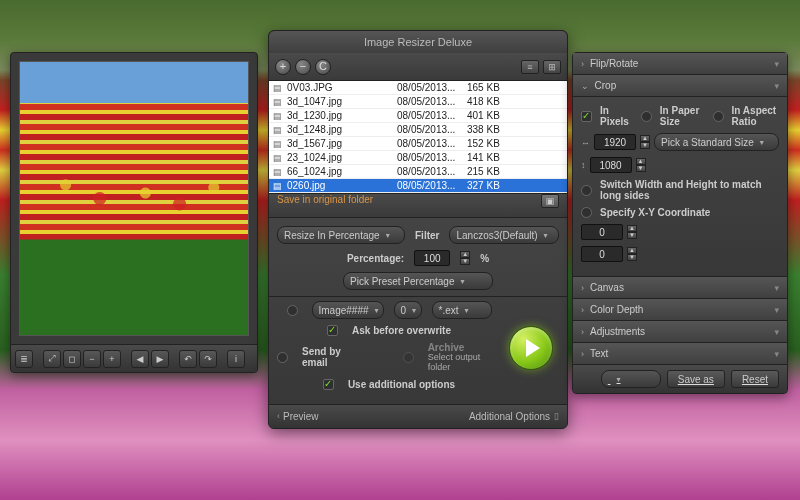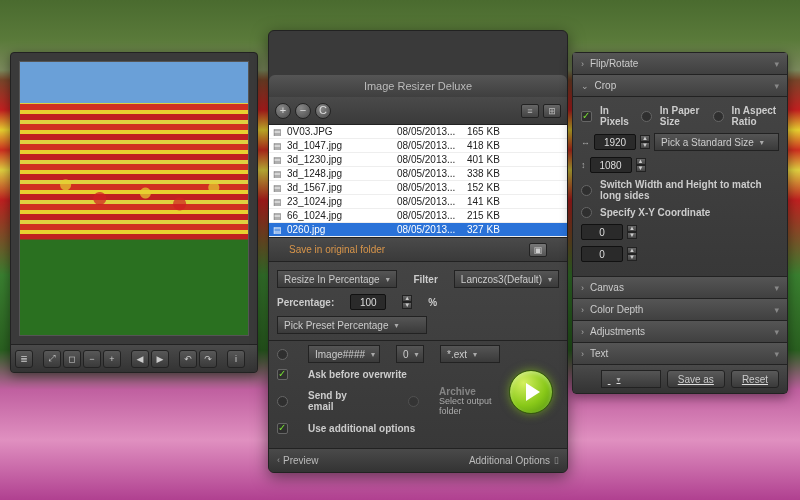--- a/index.html
+++ b/index.html
@@ -75,21 +75,20 @@
     border-radius: 6px;
     box-shadow: 0 4px 16px rgba(0,0,0,.5);
   }
   .titlebar {
     height: 22px;
     background: linear-gradient(#555,#3f3f3f);
     border-radius: 6px 6px 0 0;
     display: flex; align-items: center; justify-content: center;
     font-size: 11px; color: #bbb;
     position: relative;
-    margin-top: 44px;
   }
   .toolbar-row {
     height: 28px;
     background: linear-gradient(#4a4a4a,#3a3a3a);
     display: flex; align-items: center;
     padding: 0 6px;
     gap: 4px;
     border-bottom: 1px solid #222;
   }
   .circle-btn {
@@ -117,37 +116,37 @@
   .ft-row { border-bottom: 1px solid #eee; align-items: center; height: 14px; }
   .ft-row.selected { background: #2a72d8; color: #fff; }
   .ft-icon { width: 14px; font-size: 9px; color: #666; }
   .ft-row.selected .ft-icon { color: #fff; }
   .c-name { width: 110px; overflow:hidden; white-space:nowrap; text-overflow:ellipsis;}
   .c-date { width: 70px; overflow:hidden; white-space:nowrap; text-overflow:ellipsis;}
   .c-size { flex: 1; }
   
   .save-row {
     background: linear-gradient(#4a4a4a,#3a3a3a);
-    height: 24px; display: flex; align-items: center;
-    color: #d8954a; padding: 0 20px;
+    height: 24px; display: flex; align-items: flex-start;
+    color: #d8954a; padding: 0 8px;
     border-bottom: 1px solid #222;
     font-size: 10px;
   }
   .save-row .spacer { flex: 1; }
   .folder-icon { width: 18px; height: 14px; background: linear-gradient(#777,#555); border:1px solid #222; border-radius:2px; cursor:pointer; display:inline-flex;align-items:center;justify-content:center;font-size:9px;color:#ccc;}
   
   .settings {
     padding: 8px;
     background: linear-gradient(#444,#383838);
   }
-  .row { display: flex; align-items: center; gap: 16px; margin-bottom: 6px; }
+  .row { display: flex; align-items: center; gap: 10px; margin-bottom: 6px; justify-content: center; }
   .label { font-size: 10px; color: #ccc; font-weight: bold; }
   .dropdown {
     background: linear-gradient(#555,#3a3a3a);
-    border: 1px solid #222; border-radius: 0;
+    border: 1px solid #222; border-radius: 8px;
     height: 18px; padding: 0 6px;
     display: inline-flex; align-items: center;
     font-size: 10px; color: #ccc;
     cursor: pointer;
     position: relative;
   }
   .dropdown::after { content: "▾"; margin-left: 6px; font-size: 8px; color: #aaa; }
   .num-input {
     width: 36px; height: 16px;
     background: #2a2a2a; border: 1px solid #111;

